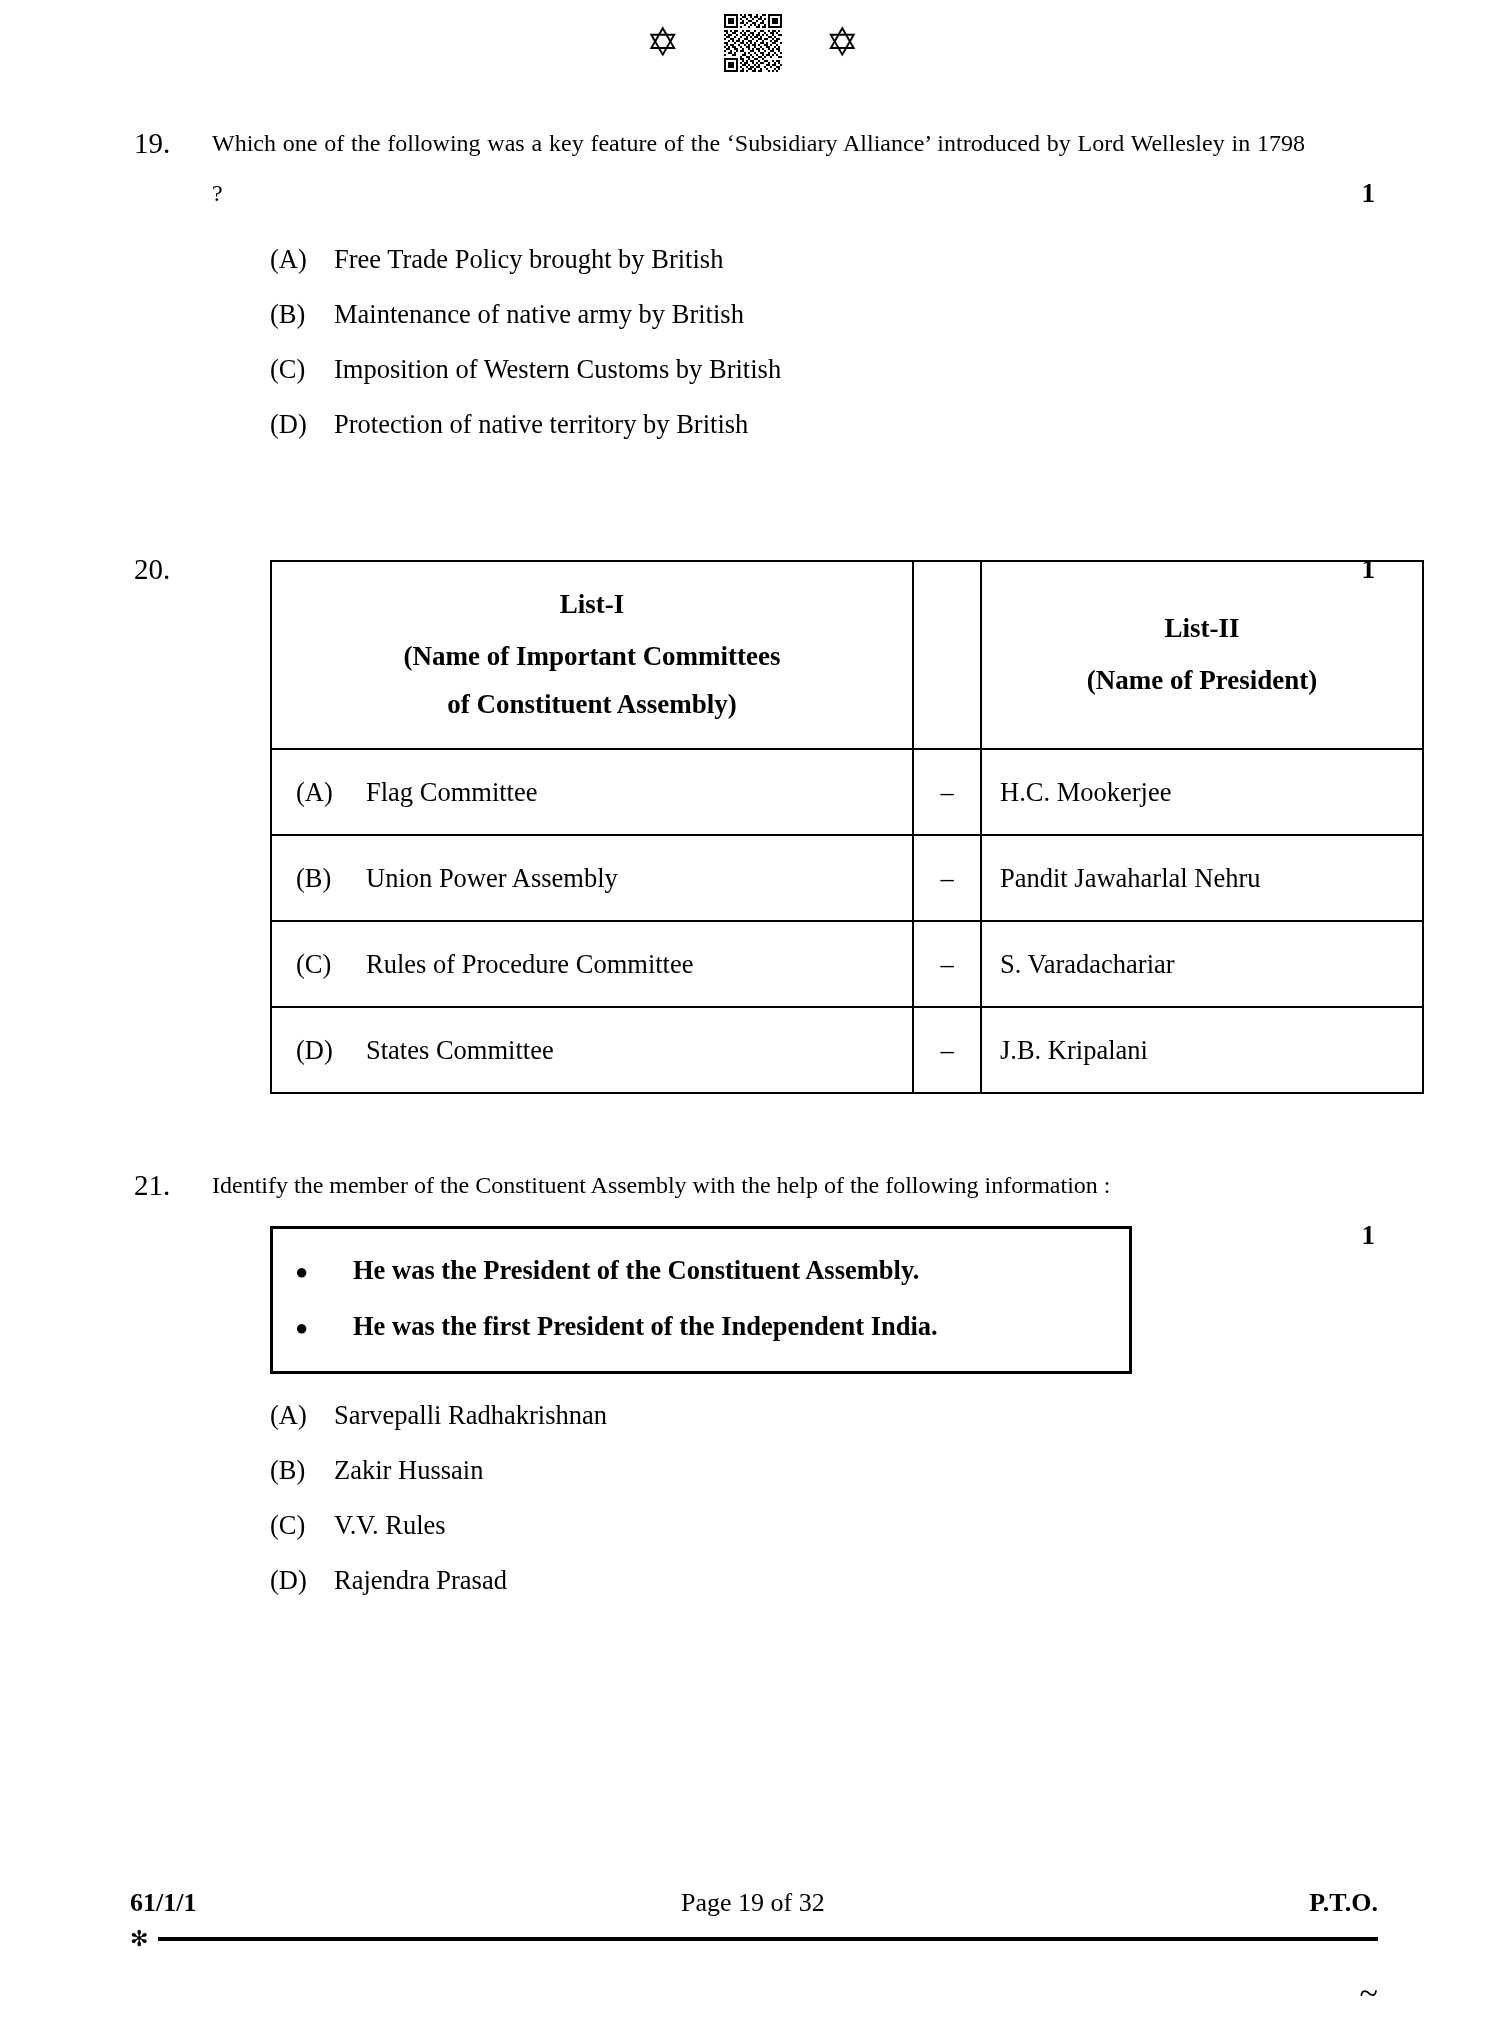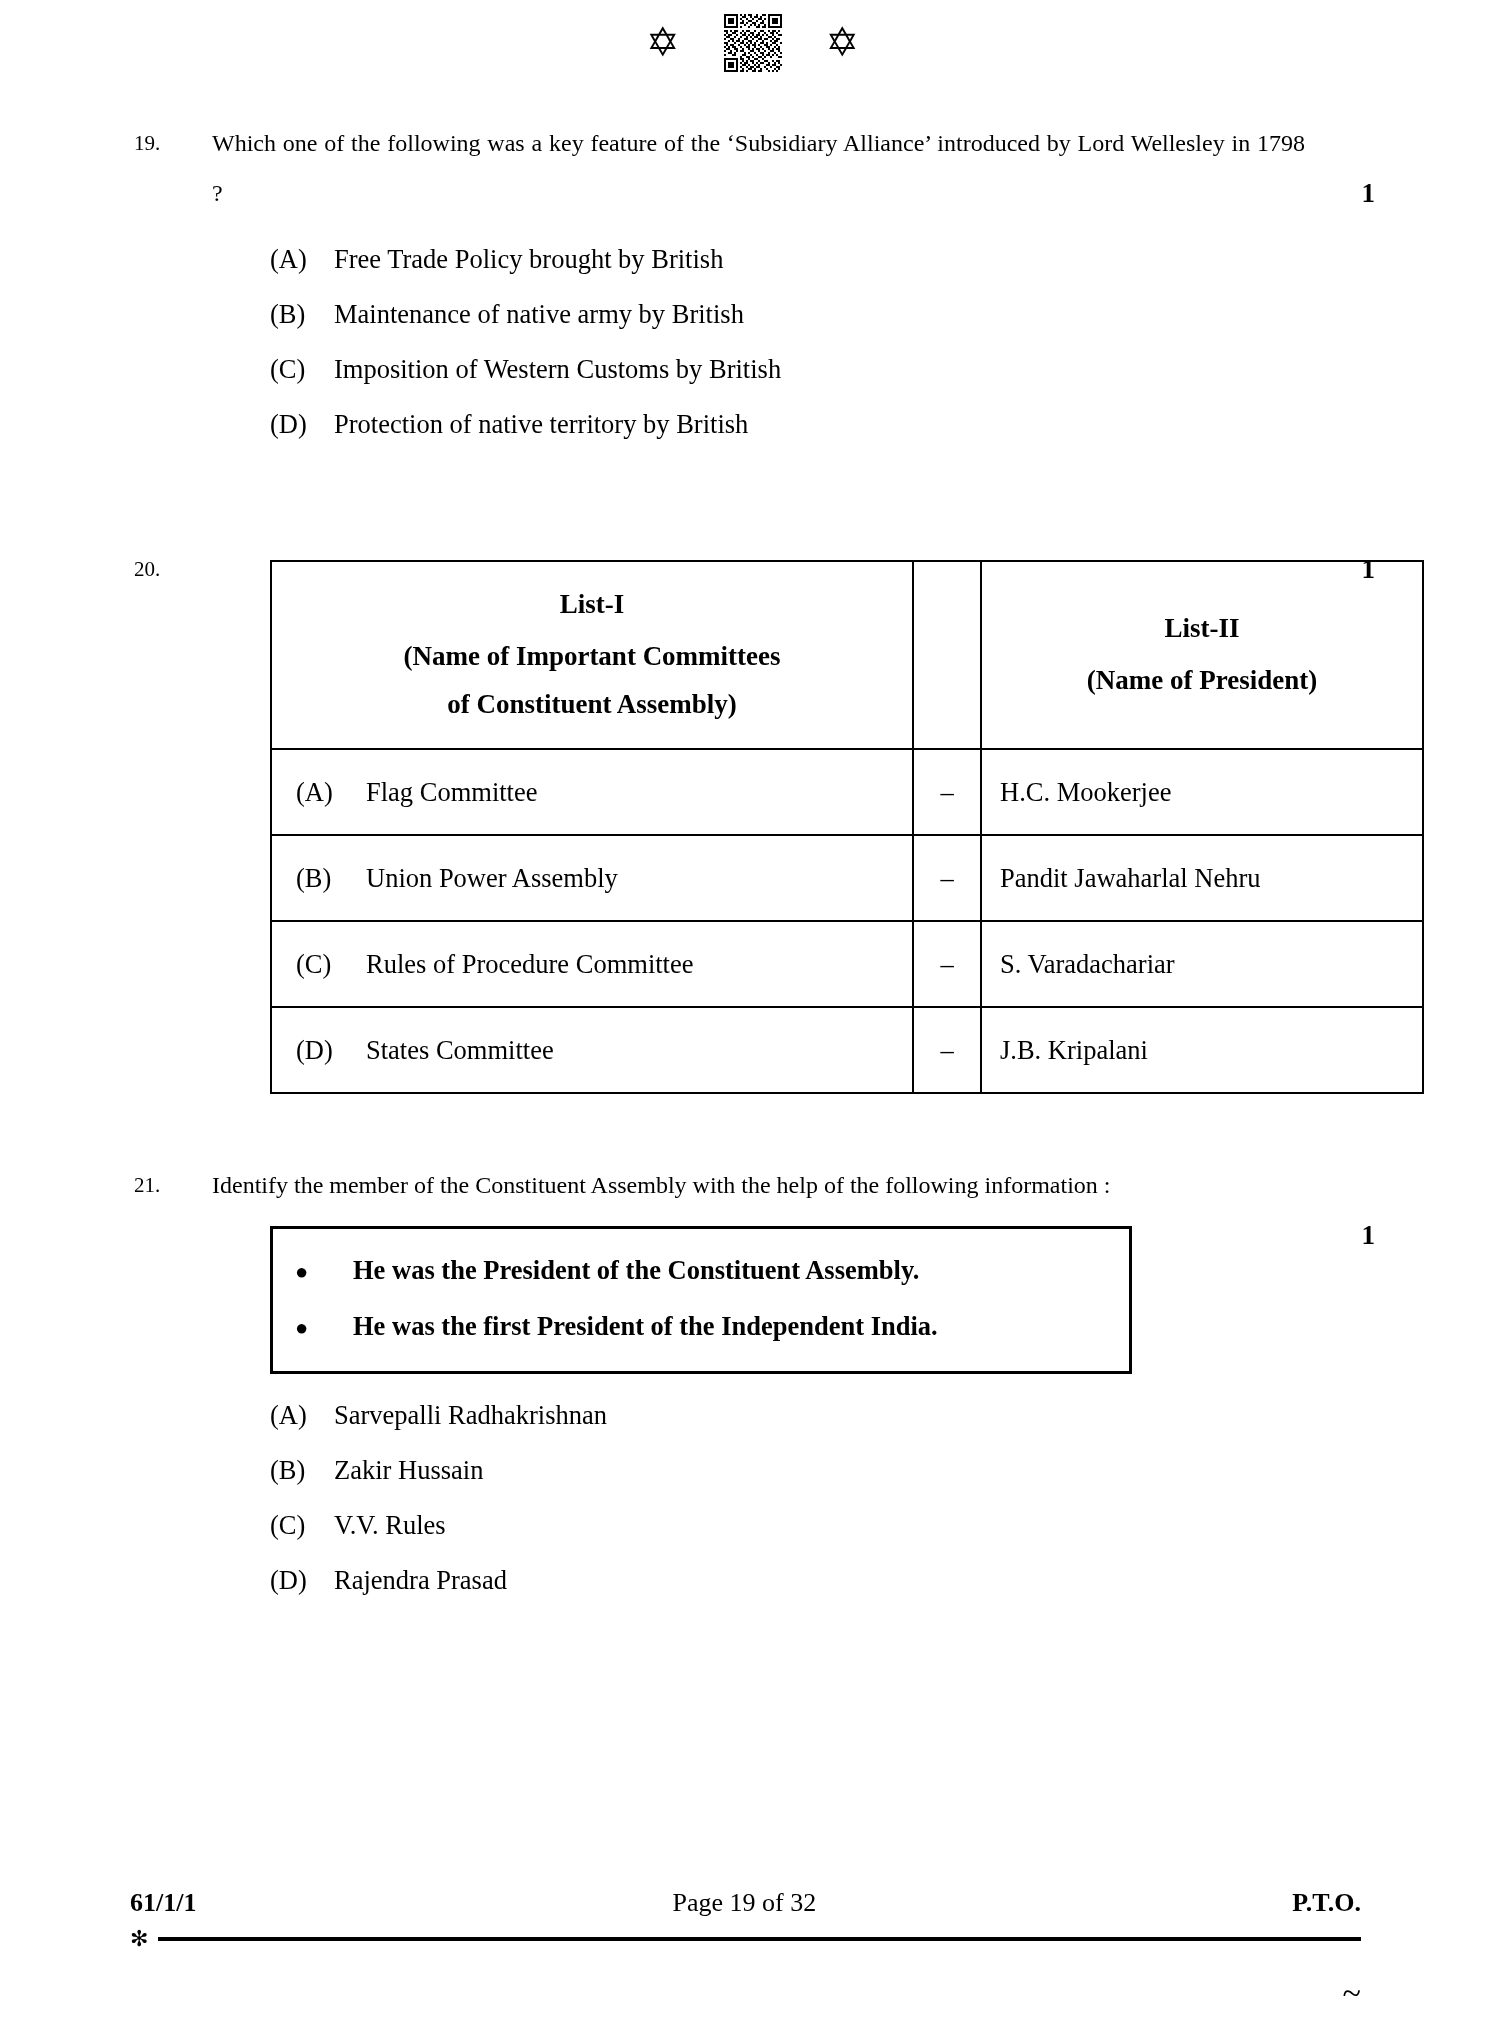--- a/index.html
+++ b/index.html
@@ -52,21 +52,21 @@
   }
 
   .question {
     display: flex;
     align-items: flex-start;
     position: relative;
   }
   .q-num {
     width: 82px;
     flex: 0 0 82px;
-    font-size: 21px;
+    font-size: 29px;
     line-height: 50px;
     text-align: left;
     padding-left: 4px;
     box-sizing: border-box;
   }
   .q-body {
     flex: 1 1 auto;
     min-width: 0;
   }
   .q-text {
@@ -179,21 +179,21 @@
   .info-text { flex: 1 1 auto; font-weight: bold; }
 
   
   .gap-lg { height: 92px; }
   .gap-md { height: 66px; }
 
   
   .footer {
     position: absolute;
     left: 130px;
-    right: 144px;
+    right: 127px;
     bottom: 84px;
   }
   .footer-row {
     display: flex;
     align-items: baseline;
     justify-content: space-between;
     font-size: 26px;
     font-weight: bold;
   }
   .footer-center {

